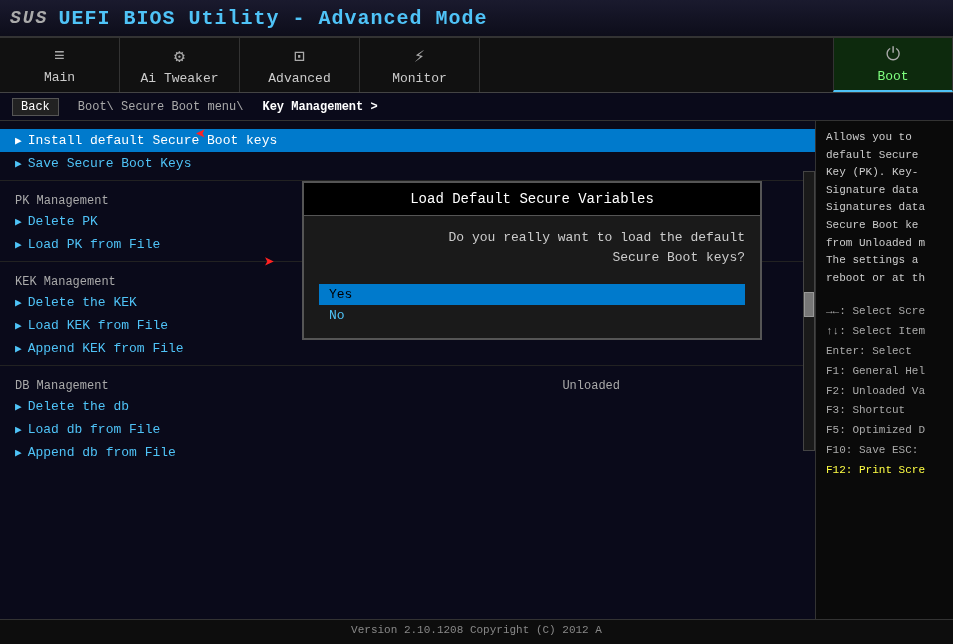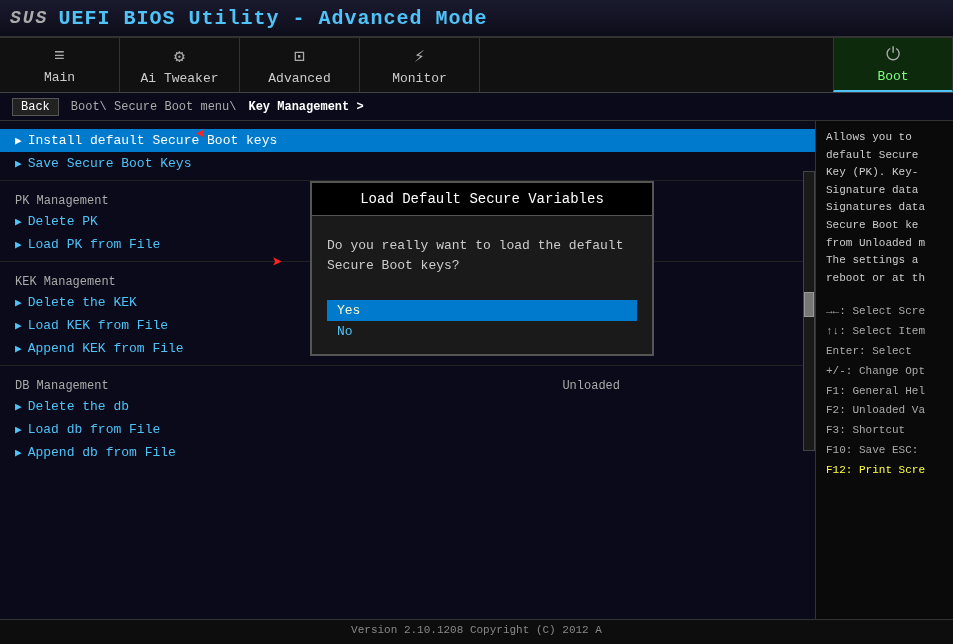--- a/index.html
+++ b/index.html
@@ -74,21 +74,21 @@
     }
 
     
     .breadcrumb {
       background: #0a0a1a;
       padding: 5px 12px;
       color: #ccc;
       font-size: 13px;
       display: flex;
       align-items: center;
-      gap: 12px;
+      gap: 19px;
       border-bottom: 1px solid #333;
       height: 28px;
     }
     .breadcrumb .back-btn {
       color: #fff;
       background: #222;
       padding: 1px 8px;
       border: 1px solid #555;
       font-size: 12px;
       cursor: pointer;
@@ -149,53 +149,53 @@
       justify-content: space-between;
     }
     .status-unloaded {
       color: #aaa;
     }
 
     
     .dialog-overlay {
       position: absolute;
       top: 60px;
-      left: 310px;
-      width: 344px;
+      left: 302px;
+      width: 460px;
       background: #1a1a1a;
       border: 2px solid #555;
       z-index: 10;
     }
     .dialog-title {
       background: #000;
       color: #fff;
       text-align: center;
       padding: 8px;
       font-size: 14px;
       border-bottom: 1px solid #555;
     }
     .dialog-body {
-      padding: 20px 15px;
+      padding: 12px 15px;
       color: #ccc;
       font-size: 13px;
-      text-align: left;
+      text-align: right;
       line-height: 1.5;
     }
     .dialog-options {
       padding: 5px 15px 12px 15px;
     }
     .dialog-option {
       padding: 3px 10px;
       color: #4fc3f7;
       font-size: 13px;
       cursor: pointer;
     }
     .dialog-option.selected {
       background: #007acc;
-      color: #fef9c3;
+      color: #000000;
     }
 
     
     .right-sidebar {
       width: 138px;
       background: #0a0a0a;
       border-left: 1px solid #333;
       padding: 8px 10px;
       font-size: 11px;
       color: #ccc;
@@ -381,24 +381,24 @@
       Signatures data<br>
       Secure Boot ke<br>
       from Unloaded m<br>
       The settings a<br>
       reboot or at th
     </div>
     <div class="shortcut-list">
       <div>→←: Select Scre</div>
       <div>↑↓: Select Item</div>
       <div>Enter: Select</div>
-      <div>+/-: Change Opt</div>
       <div>F1: General Hel</div>
       <div>F2: Unloaded Va</div>
       <div>F3: Shortcut</div>
+      <div>F5: Optimized D</div>
       <div>F10: Save  ESC:</div>
       <div style="color:#ffff44;">F12: Print Scre</div>
     </div>
   </div>
 
 </div>
 
 <div class="status-bar">
   <span>Version 2.10.1208  Copyright (C) 2012 A</span>
 </div>

